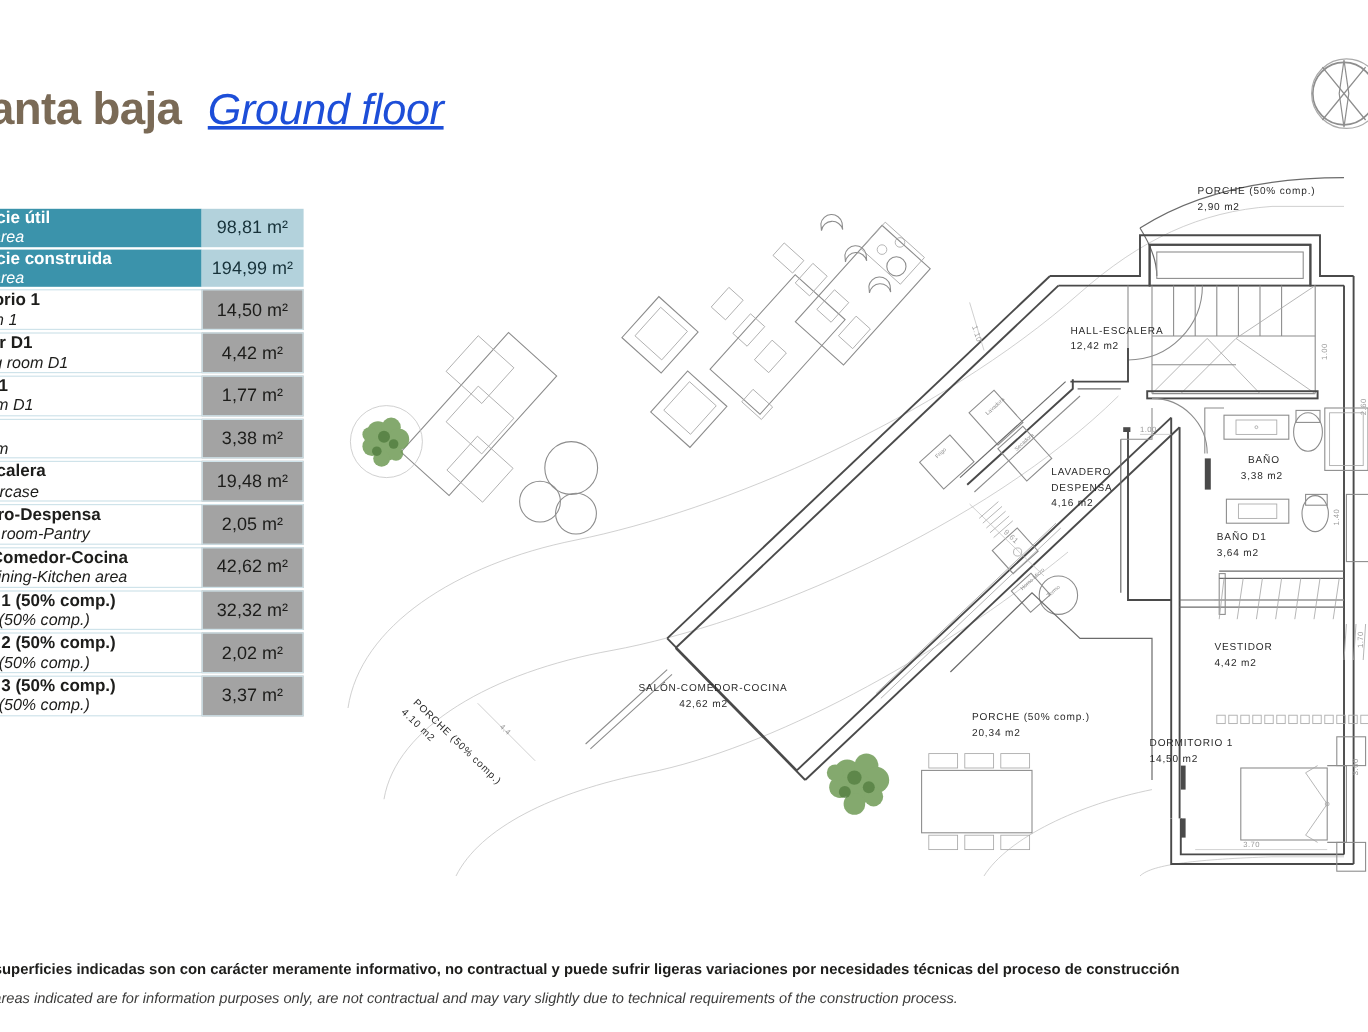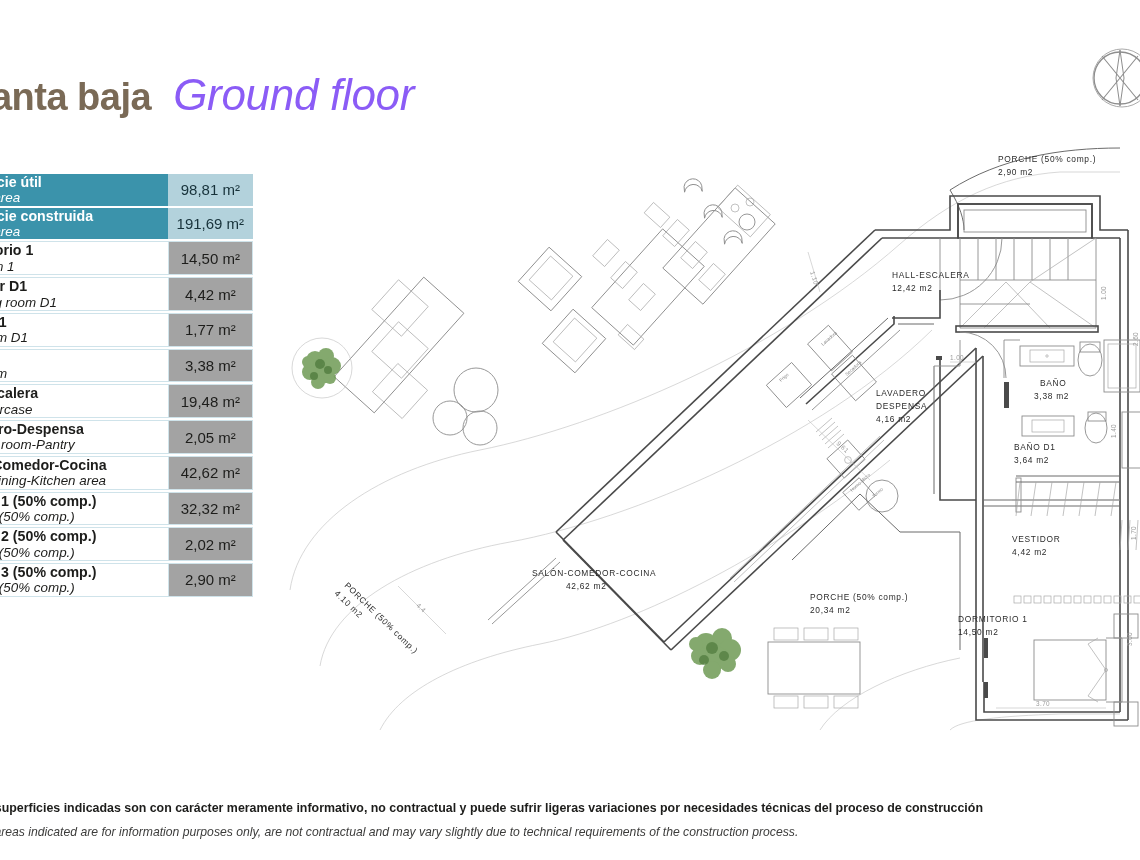--- a/index.html
+++ b/index.html
@@ -4,21 +4,21 @@
 <style>
   html,body{margin:0;padding:0;}
   body{
     width:1140px;height:860px;background:#ffffff;
     font-family:"Liberation Sans",sans-serif;
     overflow:hidden;position:relative;
   }
   
   #title-block{position:absolute;left:-44px;top:70px;display:flex;align-items:baseline;gap:22px;white-space:nowrap;}
   #title-es{font-size:38px;font-weight:700;color:#7a6a56;letter-spacing:-0.5px;}
-  #title-en{font-size:44px;font-style:italic;font-weight:400;color:#8b5cf6;letter-spacing:-0.3px;}
+  #title-en{font-size:36px;font-style:italic;font-weight:400;color:#1d4ed8;letter-spacing:-0.3px;text-decoration:underline;}
 
   
   #areas-table{position:absolute;left:-52px;top:172px;width:305px;border-collapse:separate;border-spacing:0 2px;}
   #areas-table td{padding:0;vertical-align:middle;}
   .row-name{width:210px;padding:6px 10px 7px 12px;}
   .row-val{width:80px;text-align:center;font-size:15px;color:#1d1d1b;font-weight:500;}
   .nm-es{font-size:14.2px;font-weight:700;line-height:1.15;}
   .nm-en{font-size:13.4px;font-style:italic;font-weight:400;line-height:1.15;}
   tr.hl .row-name{background:#3b93ab;color:#ffffff;}
   tr.hl .row-val{background:#b3d2dc;color:#17323a;}
@@ -52,21 +52,21 @@
           <div class="nm-es">Superficie útil</div>
           <div class="nm-en">Usable area</div>
         </td>
         <td class="row-val">98,81 m²</td>
       </tr>
       <tr class="hl">
         <td class="row-name">
           <div class="nm-es">Superficie construida</div>
           <div class="nm-en">Usable area</div>
         </td>
-        <td class="row-val">191,69 m²</td>
+        <td class="row-val">194,99 m²</td>
       </tr>
       <tr class="pl">
         <td class="row-name">
           <div class="nm-es">Dormitorio 1</div>
           <div class="nm-en">Bedroom 1</div>
         </td>
         <td class="row-val">14,50 m²</td>
       </tr>
       <tr class="pl">
         <td class="row-name">
@@ -122,21 +122,21 @@
           <div class="nm-es">Porche 2 (50% comp.)</div>
           <div class="nm-en">Porch 2 (50% comp.)</div>
         </td>
         <td class="row-val">2,02 m²</td>
       </tr>
       <tr class="pl">
         <td class="row-name">
           <div class="nm-es">Porche 3 (50% comp.)</div>
           <div class="nm-en">Porch 3 (50% comp.)</div>
         </td>
-        <td class="row-val">2,90 m²</td>
+        <td class="row-val">3,37 m²</td>
       </tr>
     </tbody>
 </table>
 
 <div id="plan">
 <svg width="880" height="740" viewBox="0 0 880 740" xmlns="http://www.w3.org/2000/svg">
   <defs>
     <style>
       .w  {fill:none;stroke:#4a4a4a;stroke-width:1.6;}
       .wt {fill:none;stroke:#6b6b6b;stroke-width:1;}

